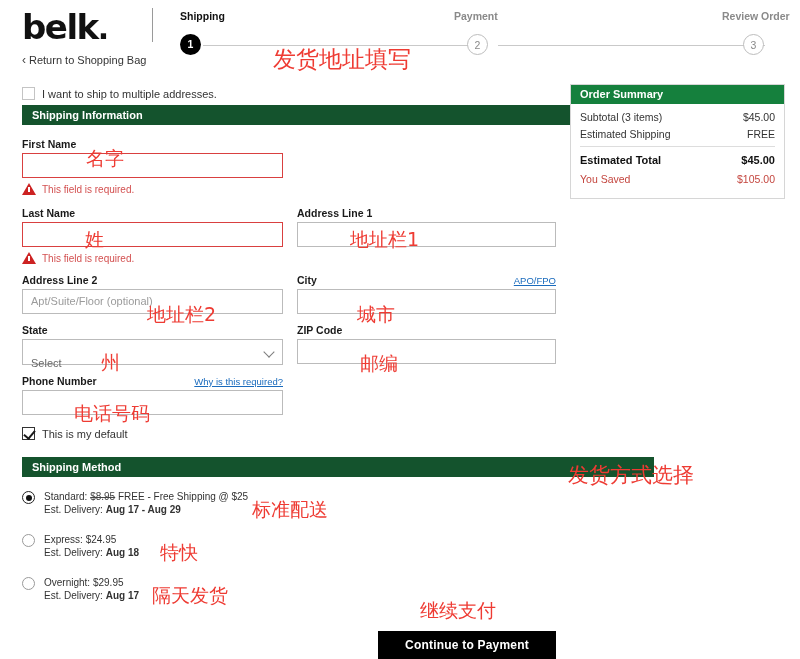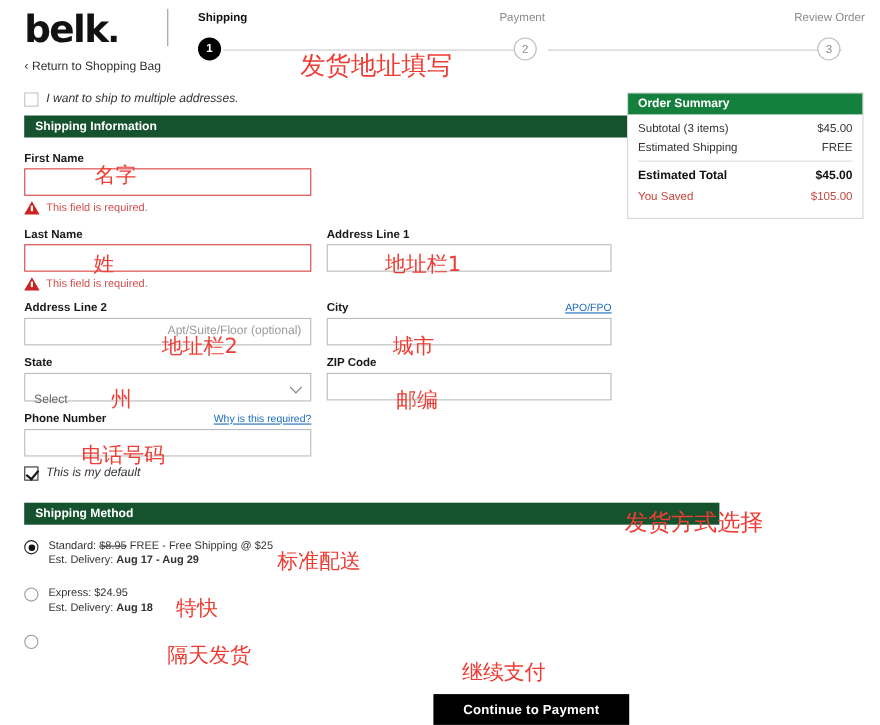--- a/index.html
+++ b/index.html
@@ -39,28 +39,28 @@
   .step { position:absolute; top:0; }
   .step-label {
     font-size:10.5px; font-weight:700; white-space:nowrap; line-height:12px;
   }
   .step-circle {
     position:absolute; width:21px; height:21px; border-radius:50%;
     font-size:10.5px; line-height:21px; text-align:center;
   }
   .step.active .step-label { color:#111; }
   .step.active .step-circle { background:#000; color:#fff; font-weight:700; }
-  .step.idle .step-label { color:#8a8a8a; font-weight:400; }
+  .step.idle .step-label { color:#8a8a8a; font-weight:700; }
   .step.idle .step-circle { background:#fff; color:#8a8a8a; border:1px solid #bdbdbd; }
   .step-line { position:absolute; height:1px; background:#c9c9c9; top:35px; }
 
   
   #form-col { position:absolute; left:22px; top:84px; width:534px; }
 
-  .multi-row { display:flex; align-items:flex-start; height:16px; margin-bottom:5px;font-style:italic; }
+  .multi-row { display:flex; align-items:flex-end; height:16px; margin-bottom:5px; }
   .cb-box {
     width:13px; height:13px; border:1px solid #c4c4c4; background:#fff;
     display:inline-block; position:relative; margin-right:7px; flex:0 0 auto;
   }
   .cb-box.checked { border:1px solid #333; }
   .cb-box.checked:after {
     content:""; position:absolute; left:3px; top:0px; width:5px; height:9px;
     border:solid #1a1a1a; border-width:0 2px 2px 0; transform:rotate(40deg);
   }
   .multi-row .txt { font-size:11px; color:#333; }
@@ -73,21 +73,20 @@
   }
 
   .field-label {
     font-size:10.5px; font-weight:700; color:#1a1a1a;
     margin-bottom:3px; line-height:12px;
   }
   .input-box {
     height:25px; border:1px solid #bbbbbb; background:#fff;
     font-size:11px; color:#9b9b9b; padding:0 8px; line-height:23px;
     position:relative;
-    text-align:right;
   }
   .input-box.error { border:1px solid #d94040; }
   .err-msg {
     display:flex; align-items:center; margin-top:4px; height:14px;
   }
   .err-msg .tri {
     width:0;height:0;border-left:7px solid transparent;border-right:7px solid transparent;
     border-bottom:12px solid #cc2222; margin-right:6px; position:relative; flex:0 0 auto;
   }
   .err-msg .tri:after{
@@ -121,21 +120,21 @@
   .radio.sel { border:1px solid #222; }
   .radio.sel:after {
     content:""; position:absolute; left:2.5px; top:2.5px; width:6px; height:6px;
     border-radius:50%; background:#111;
   }
   .ship-txt { font-size:10px; color:#333; line-height:13px; }
   .ship-txt .strike { text-decoration:line-through; color:#444;text-align:right; }
   .ship-txt b { font-weight:700; }
 
   #continue-btn {
-    position:absolute; left:394px; top:631px; width:178px; height:28px;
+    position:absolute; left:378px; top:631px; width:178px; height:28px;
     background:#000; color:#fff; font-size:12px; font-weight:700;
     text-align:center; line-height:28px; letter-spacing:.2px;
   }
 
   
   #order-summary {
     position:absolute; left:570px; top:84px; width:215px;
     border:1px solid #d6d6d6; background:#fff;
   }
   #os-head {
@@ -295,20 +294,26 @@
     <span class="ship-txt">
       <span>Express:</span>
       <span>$24.95</span><br>
       <span>Est. Delivery:</span>
       <b>Aug 18</b>
     </span>
   </div>
 
   <div class="ship-opt" style="margin-top:17px;">
     <span class="radio"></span>
+    <span class="ship-txt">
+      <span>Overnight:</span>
+      <span>$29.95</span><br>
+      <span>Est. Delivery:</span>
+      <b>Aug 17</b>
+    </span>
   </div>
 </div>
 
 <div id="continue-btn">Continue to Payment</div>
 
 <div id="order-summary">
   <div id="os-head">Order Summary</div>
   <div id="os-body">
     <div class="os-row">
       <span>Subtotal (3 items)</span>

